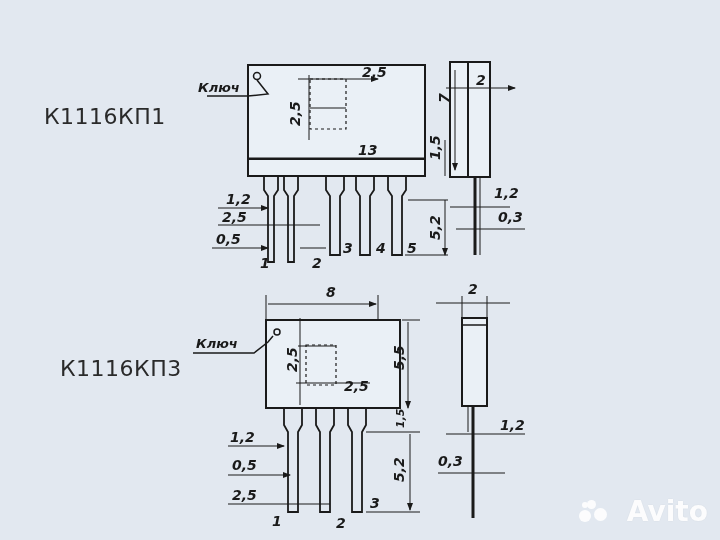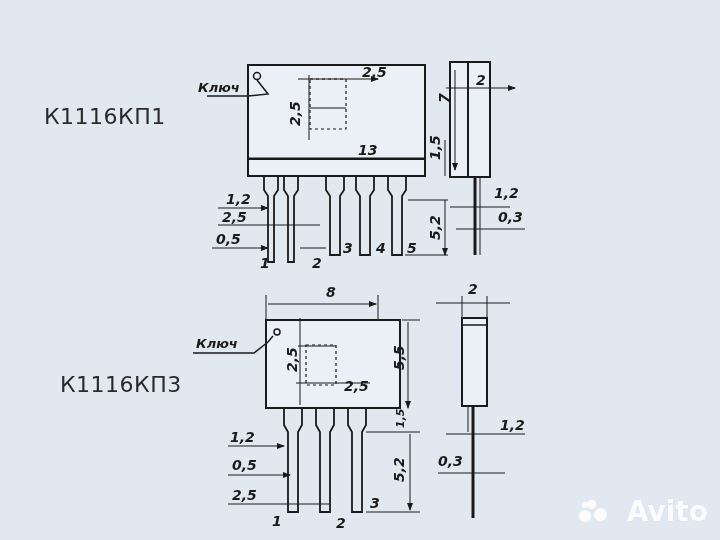--- a/index.html
+++ b/index.html
@@ -29,21 +29,21 @@
     text-shadow: 0 0 2px rgba(0,0,0,0.08);
   }
   .dots { position: relative; width: 28px; height: 24px; }
   .dots span { position: absolute; background: #fff; border-radius: 50%; }
 </style>
 </head>
 <body>
 
 <div class="canvas">
   <div class="part-label" style="left:44px; top:104px;">К1116КП1</div>
-  <div class="part-label" style="left:60px; top:372px;">К1116КП3</div>
+  <div class="part-label" style="left:60px; top:356px;">К1116КП3</div>
 
   <svg width="720" height="540" style="position:absolute;left:0;top:0">
     <defs>
       <marker id="ar" markerWidth="8" markerHeight="6" refX="7" refY="3" orient="auto">
         <path d="M0,0 L8,3 L0,6 z" fill="#1a1a1a"></path>
       </marker>
     </defs>
     <g stroke="#1a1a1a" fill="none" stroke-width="2">
 
       <g>

